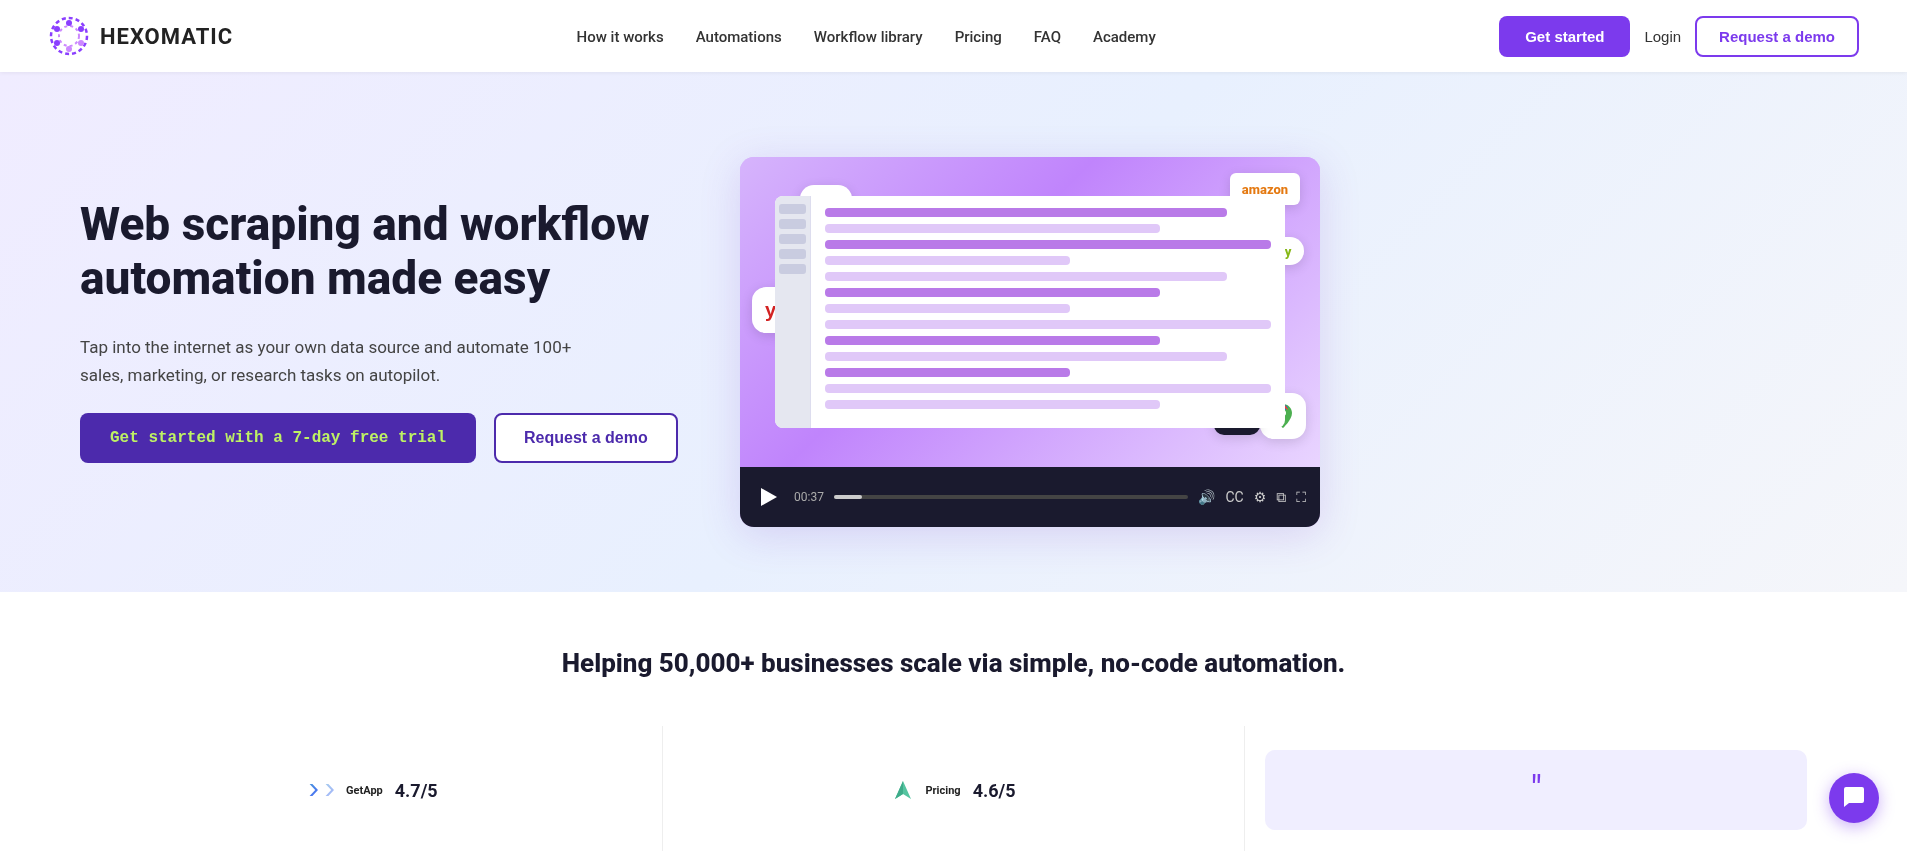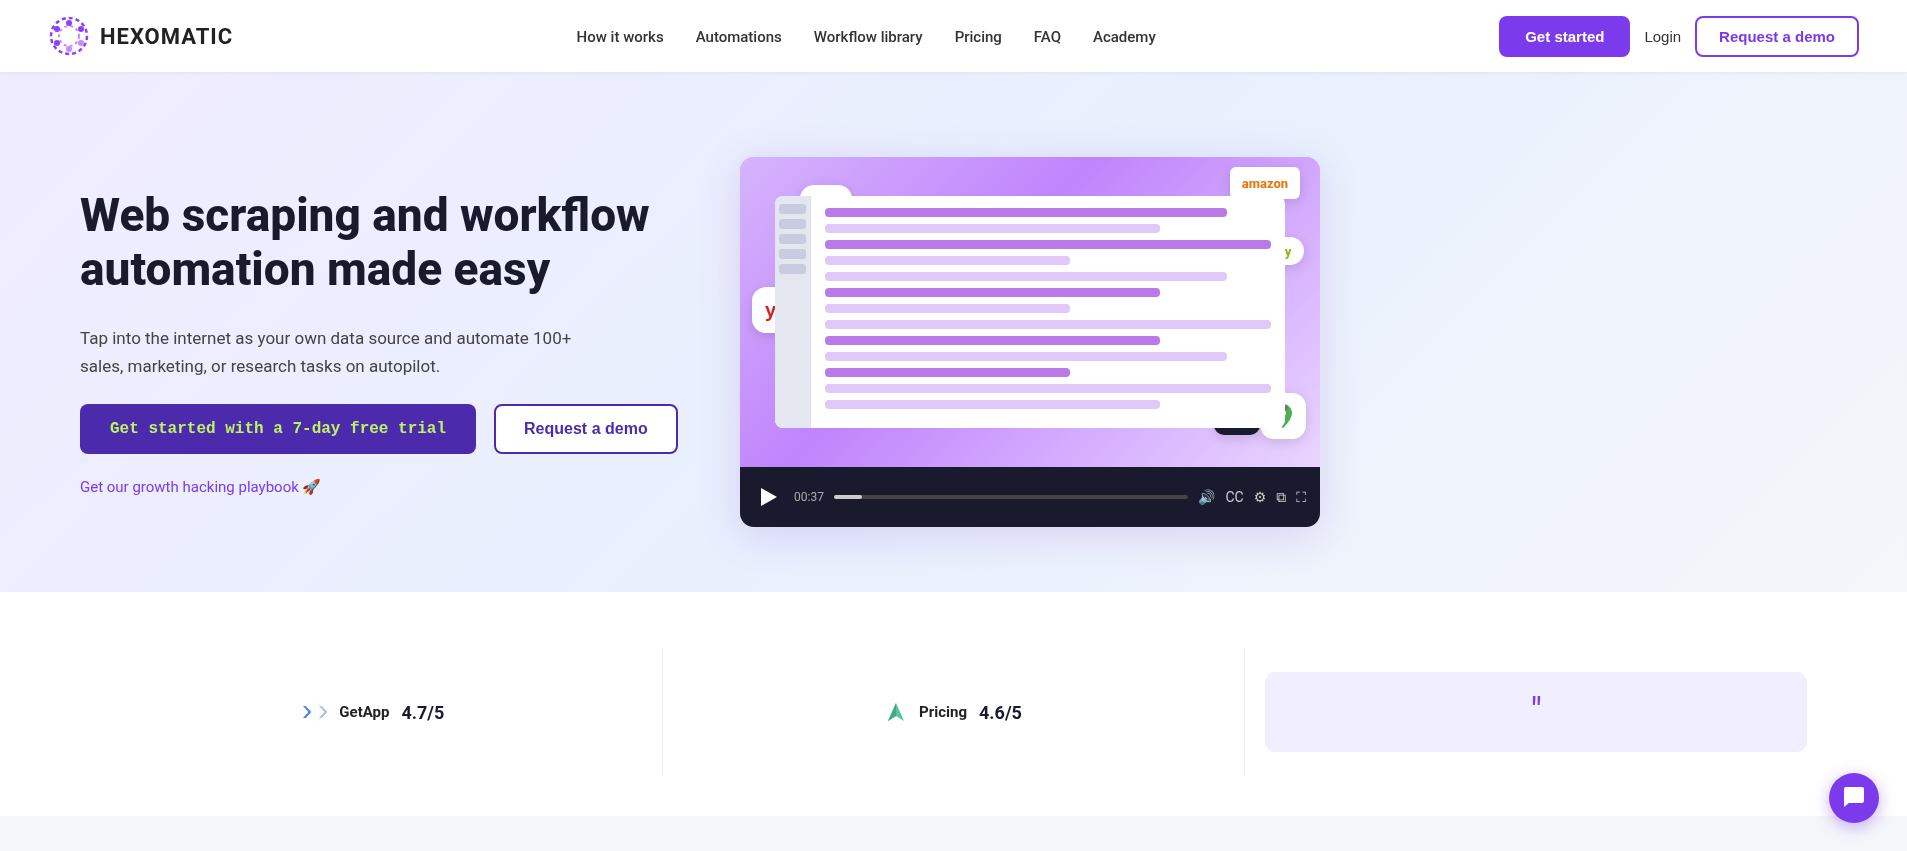--- a/index.html
+++ b/index.html
@@ -213,21 +213,21 @@
       background: #fff;
       border-radius: 14px;
       display: flex;
       align-items: center;
       justify-content: center;
       font-size: 22px;
       box-shadow: 0 3px 12px rgba(0,0,0,0.13);
     }
     .icon-twitter { top: 28px; left: 60px; width: 52px; height: 52px; }
     .icon-yelp { top: 130px; left: 12px; width: 46px; height: 46px; }
-    .icon-amazon { top: 10px; right: 20px; width: 70px; height: 32px; font-size: 13px; font-weight: 700; color: #e47911; border-radius: 6px; }
+    .icon-amazon { top: 16px; right: 20px; width: 70px; height: 32px; font-size: 13px; font-weight: 700; color: #e47911; border-radius: 6px; }
     .icon-ebay { top: 80px; right: 16px; width: 54px; height: 28px; font-size: 13px; font-weight: 700; color: #e53238; }
     .icon-gmaps { bottom: 28px; right: 14px; width: 46px; height: 46px; }
     .icon-cb { bottom: 32px; right: 60px; width: 46px; height: 46px; background: #1a1a2e; color: #fff; font-size: 13px; font-weight: 700; border-radius: 10px; }
 
     .video-controls {
       background: #1a1a2e;
       height: 60px;
       display: flex;
       align-items: center;
       padding: 0 14px;
@@ -294,21 +294,21 @@
       display: flex;
       align-items: center;
       gap: 12px;
       justify-content: center;
       padding: 24px 20px;
     }
     .rating-block:not(:last-child) {
       border-right: 1px solid #eee;
     }
     .rating-logo {
-      font-size: 15px;
+      font-size: 11px;
       font-weight: 700;
       display: flex;
       align-items: center;
       gap: 6px;
     }
     .rating-score {
       font-size: 18px;
       font-weight: 700;
       color: #1a1a2e;
     }
@@ -394,21 +394,20 @@
 </nav>
 
 <section class="hero">
   <div class="hero-left">
     <h1 class="hero-title">Web scraping and workflow automation made easy</h1>
     <p class="hero-subtitle">Tap into the internet as your own data source and automate 100+ sales, marketing, or research tasks on autopilot.</p>
     <div class="hero-buttons">
       <button class="btn-hero-primary">Get started with a 7-day free trial</button>
       <button class="btn-hero-secondary">Request a demo</button>
     </div>
-    <a href="#" class="hero-playbook-link">Get our growth hacking playbook 🚀</a>
   </div>
 
   <div class="hero-right">
     <div class="video-panel">
       <div class="video-preview">
 
         <div class="app-icon icon-twitter">
           <svg width="28" height="28" viewBox="0 0 28 28" fill="#1DA1F2">
               <path d="M26.4 7.1c-.9.4-1.9.7-3 .8 1.1-.6 1.9-1.6 2.3-2.8-1 .6-2.1 1-3.3 1.2C21.4 5.2 20 4.6 18.4 4.6c-3.1 0-5.6 2.5-5.6 5.6 0 .4 0 .9.1 1.3-4.7-.2-8.8-2.5-11.6-5.9-.5.8-.7 1.7-.7 2.7 0 1.9 1 3.6 2.5 4.6-.9 0-1.8-.3-2.5-.7v.1c0 2.7 1.9 5 4.5 5.5-.5.1-.9.2-1.4.2-.3 0-.7 0-1-.1.7 2.1 2.6 3.6 4.9 3.6-1.8 1.4-4.1 2.2-6.5 2.2-.4 0-.8 0-1.3-.1C3.8 24.5 6.5 25.4 9.4 25.4c11.3 0 17.4-9.3 17.4-17.4 0-.3 0-.5 0-.8 1.2-.9 2.2-1.9 3-3.1h-.4z"></path>
             </svg>
@@ -474,20 +473,21 @@
         <span class="ctrl-icon">CC</span>
         <span class="ctrl-icon">⚙</span>
         <span class="ctrl-icon">⧉</span>
         <span class="ctrl-icon">⛶</span>
       </div>
     </div>
   </div>
 </section>
 
 <section class="stats-section">
+  <h2 class="stats-heading">Helping 50,000+ businesses scale via simple, no-code automation.</h2>
   <div class="ratings-row">
     <div class="rating-block">
       <div class="getapp-arrows">
         <div class="arrow-icon"></div>
         <div class="arrow-icon lighter"></div>
       </div>
       <span class="rating-logo">GetApp</span>
       <span class="rating-score">4.7/5</span>
     </div>
     <div class="rating-block">

